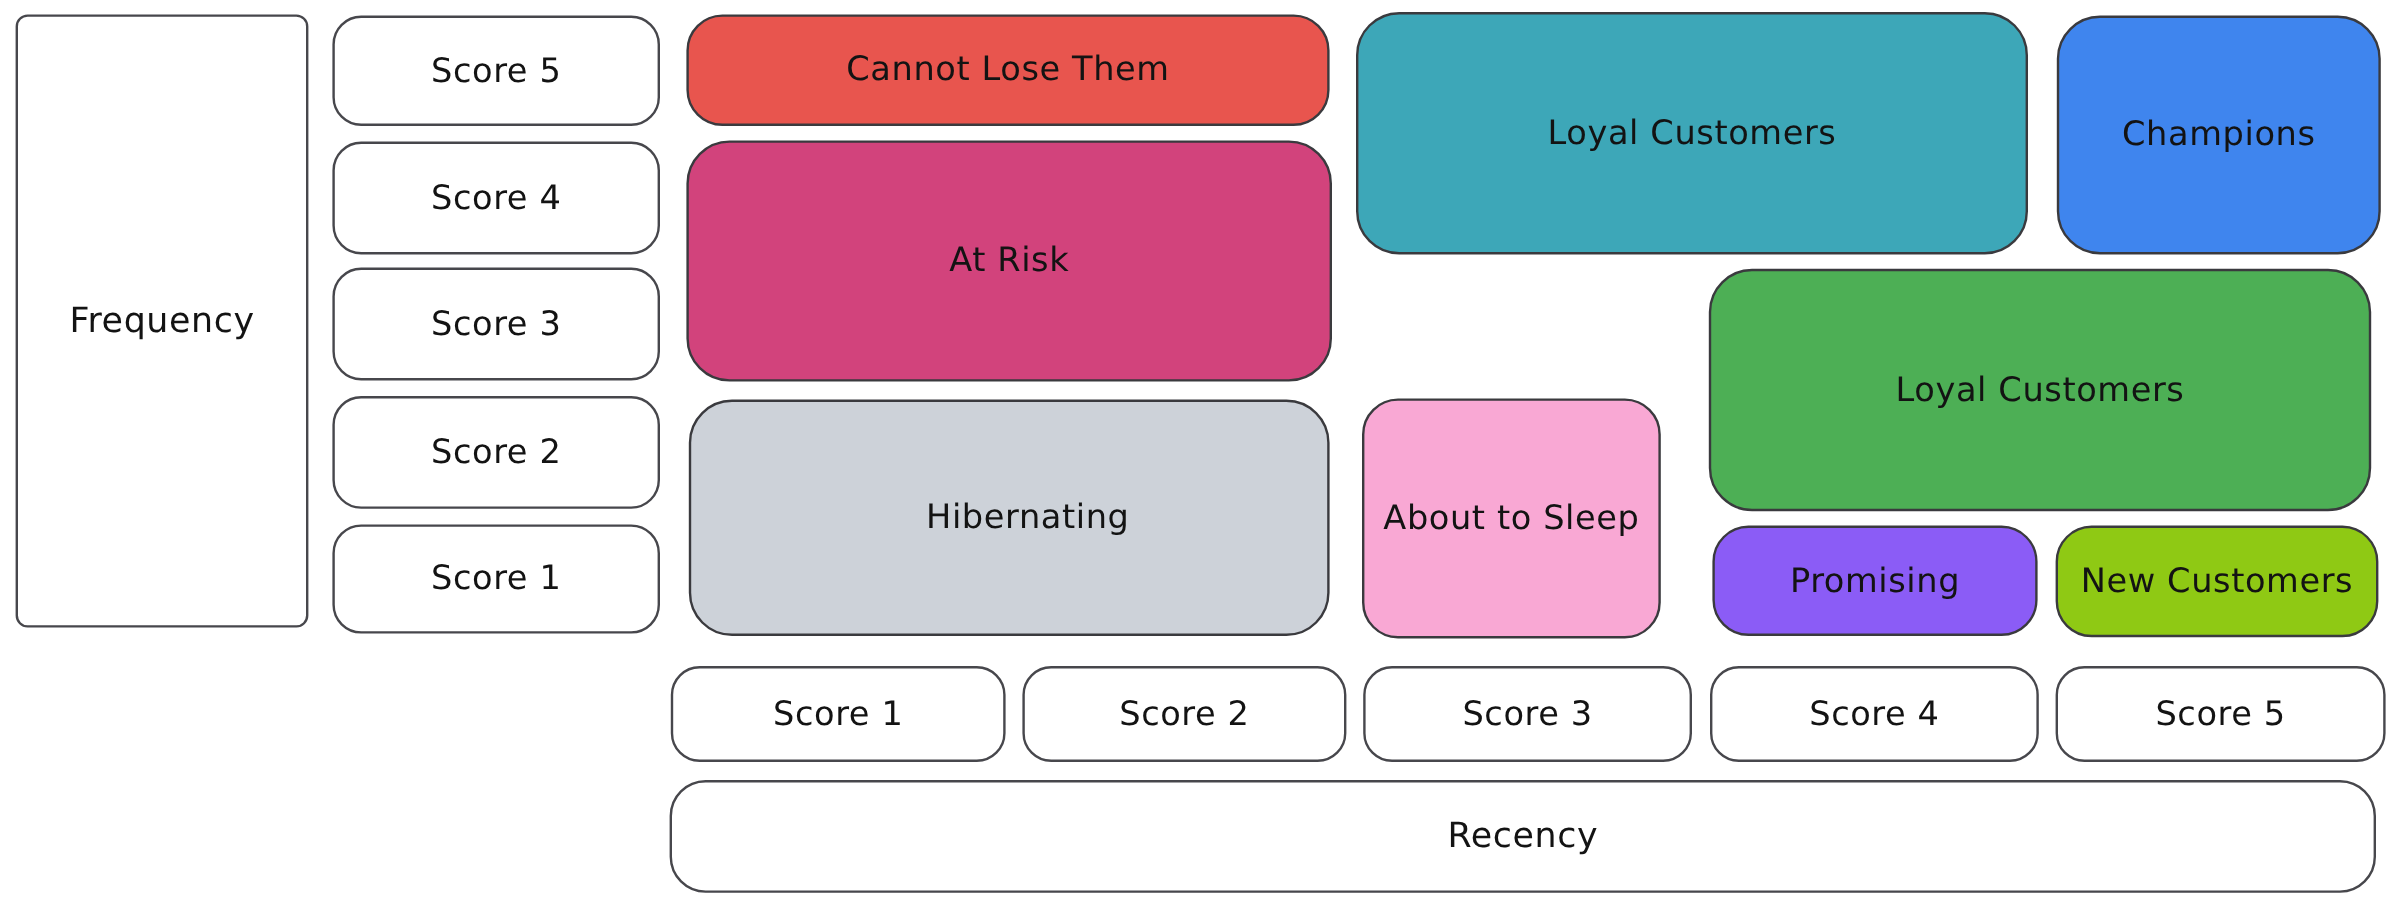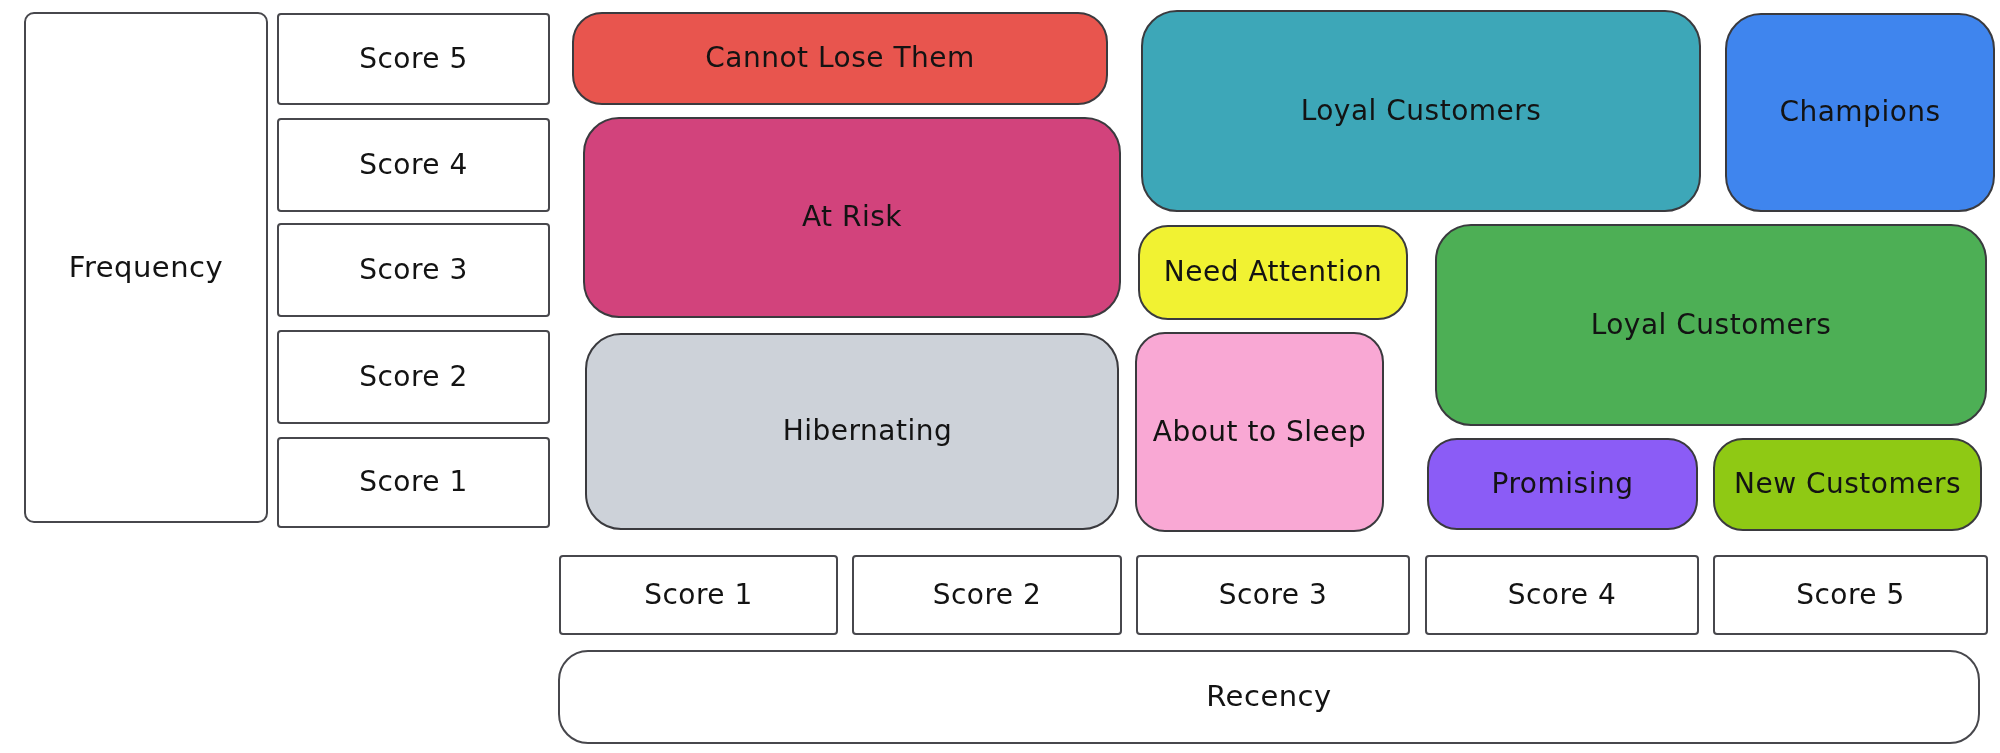--- a/index.html
+++ b/index.html
@@ -22,23 +22,23 @@
   }
   .box .lbl{
     display:block;
     font-size:28px;
     letter-spacing:0.5px;
     color:#131313;
     padding:0 10px;
     white-space:nowrap;
   }
   .axis-box .lbl{font-size:29px;}
-  .r-lg{border-radius:36px;margin-left:11px;}
+  .r-lg{border-radius:36px;}
   .r-md{border-radius:30px;}
-  .r-sm{border-radius:4px;}
+  .r-sm{border-radius:24px;}
   .white-box{border-color:#47474c;}
 </style>
 </head>
 <body>
 
 <div class="canvas">
 
   <div class="box white-box axis-box r-lg" style="left:13px;top:12px;width:244px;height:511px;border-radius:10px;">
     <span class="lbl">Frequency</span>
   </div>
@@ -72,23 +72,20 @@
   </div>
 
   <div class="box r-lg" style="left: 1130px; top: 10px; width: 560px; height: 202px; background-color: rgb(61, 167, 184);">
     <span class="lbl">Loyal Customers</span>
   </div>
 
   <div class="box r-lg" style="left: 1714px; top: 13px; width: 270px; height: 199px; background-color: rgb(63, 133, 238);">
     <span class="lbl">Champions</span>
   </div>
 
-  <div class="box r-md" style="left: 1138px; top: 225px; width: 270px; height: 95px; background-color: rgb(241, 242, 50);">
-    <span class="lbl">Need Attention</span>
-  </div>
 
   <div class="box r-lg" style="left: 1424px; top: 224px; width: 552px; height: 202px; background-color: rgb(77, 175, 85);">
     <span class="lbl">Loyal Customers</span>
   </div>
 
   <div class="box r-md" style="left: 1135px; top: 332px; width: 249px; height: 200px; background-color: #f9a8d4;">
     <span class="lbl">About to Sleep</span>
   </div>
 
   <div class="box r-md" style="left: 1427px; top: 438px; width: 271px; height: 92px; background-color: #8b5cf6;">

